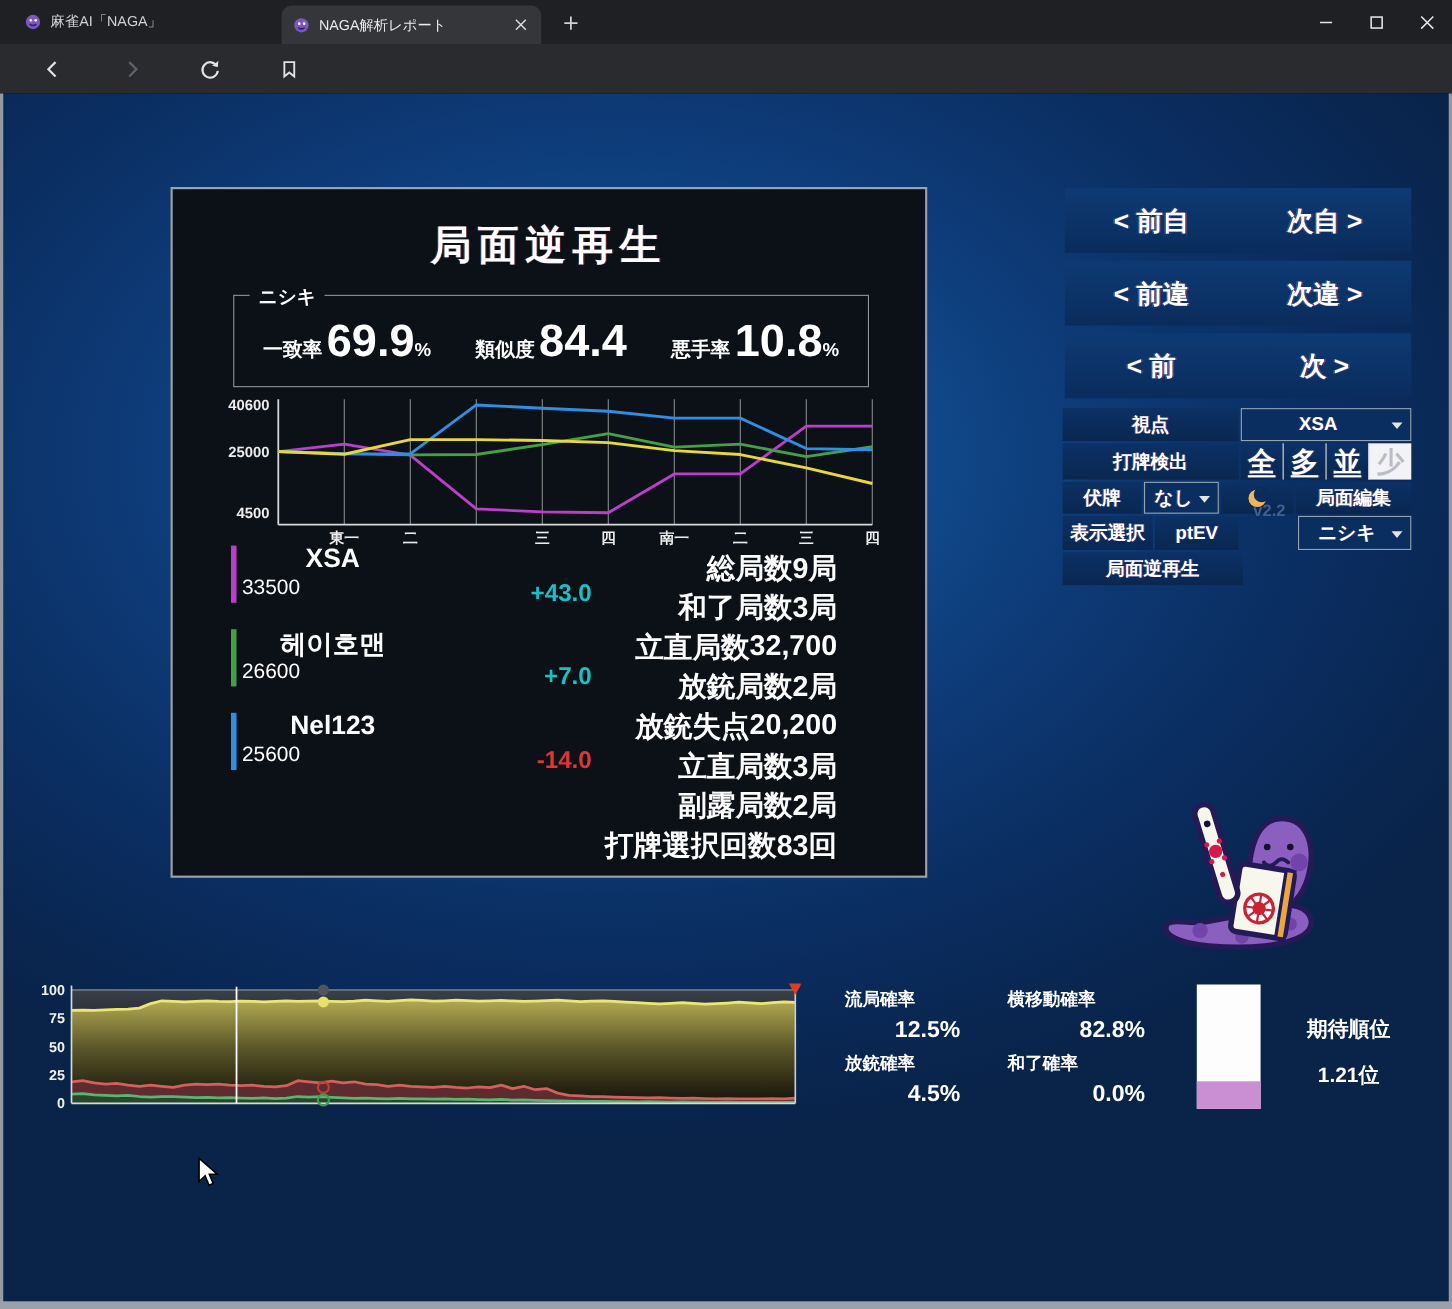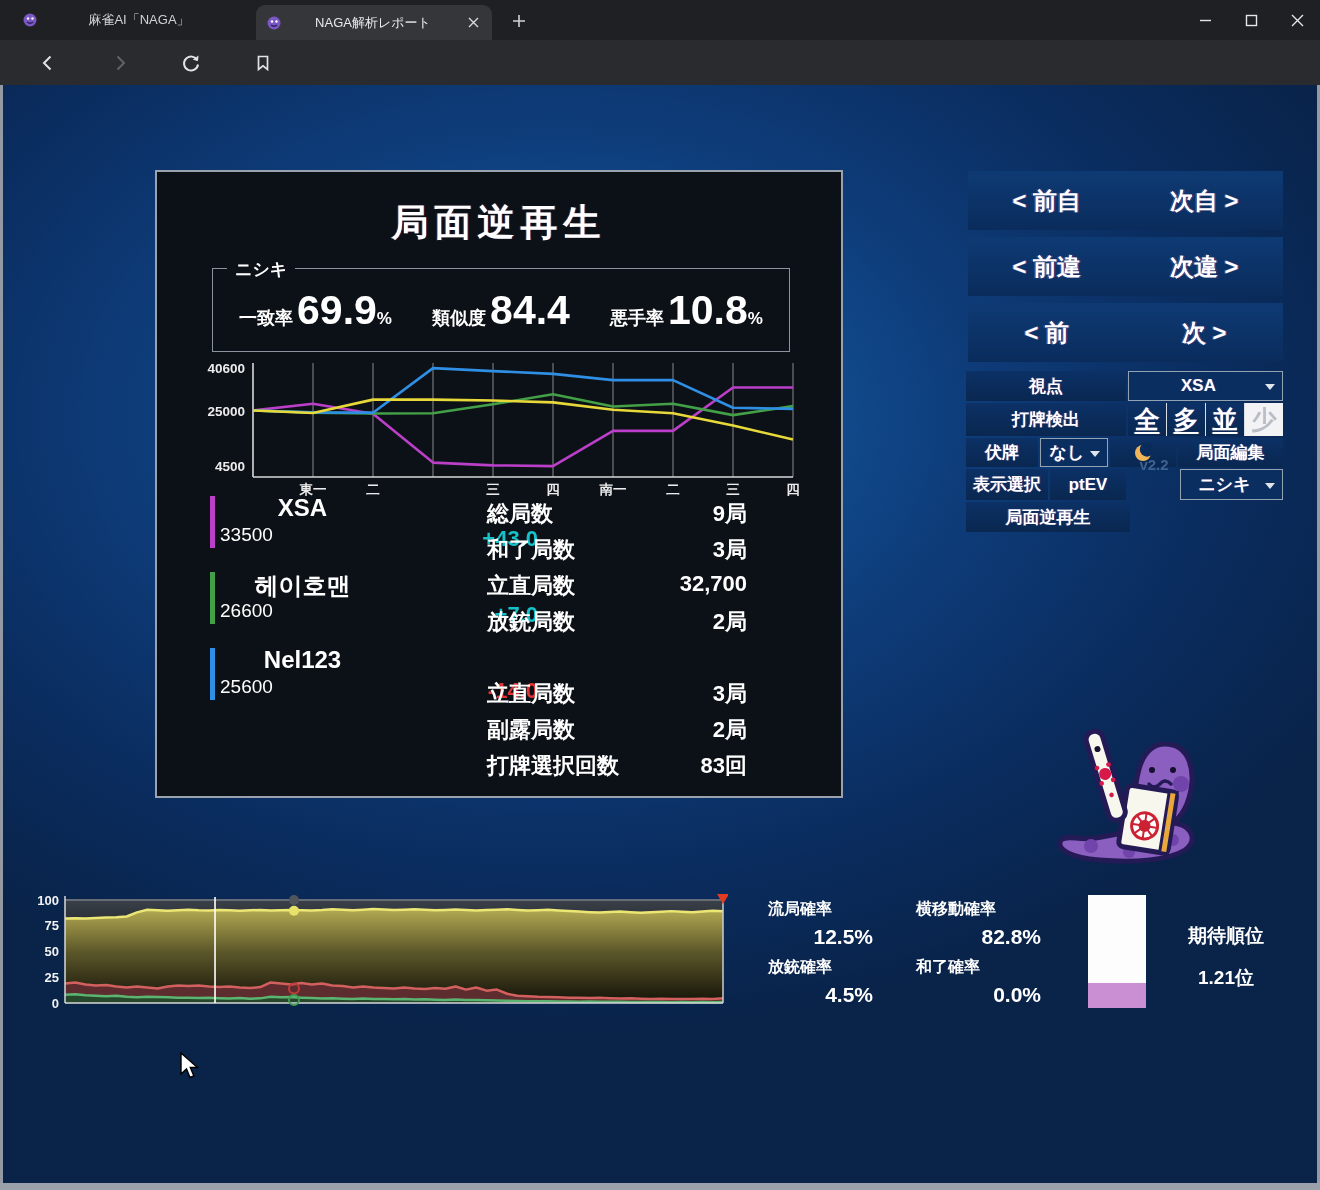--- a/index.html
+++ b/index.html
@@ -5,21 +5,21 @@
   * { margin:0; padding:0; box-sizing:border-box; }
   html,body { width:1320px; height:1190px; overflow:hidden; background:#000; }
   body { font-family:"Liberation Sans","DejaVu Sans",sans-serif; }
   .screen { position:relative; width:1320px; height:1190px; overflow:hidden; }
 
   
   .titlebar { position:absolute; left:0; top:0; width:1320px; height:40px; background:#1f2023; }
   .tab { position:absolute; top:0; height:40px; display:flex; align-items:center; gap:8px; padding:0 10px; color:#cfd2d6; font-size:13px; }
   .tab-inactive { left:12px; width:230px; }
   .tab-active { left:256px; top:5px; height:35px; width:236px; background:#35363a; border-radius:9px 9px 0 0; color:#e8eaed; }
-  .tab-title { white-space:nowrap; overflow:hidden; flex:1;text-align:center; }
+  .tab-title { white-space:nowrap; overflow:hidden; flex:1; }
   .tab-close { width:18px; height:18px; display:flex; align-items:center; justify-content:center; border-radius:50%; }
   .newtab { position:absolute; left:506px; top:10px; width:26px; height:22px; display:flex; align-items:center; justify-content:center; }
   .wincontrols { position:absolute; right:0; top:0; height:40px; display:flex; }
   .winbtn { width:46px; height:40px; display:flex; align-items:center; justify-content:center; }
 
   .toolbar { position:absolute; left:0; top:40px; width:1320px; height:45px; background:#2a2b2e; display:block; }
   .navicon { position:absolute; top:11px; width:24px; height:24px; display:flex; align-items:center; justify-content:center; }
   .urlbar { position:absolute; left:322px; top:47px; width:848px; height:31px; background:#1d1e21; border-radius:16px; display:flex; align-items:center; padding:0 14px; gap:12px; }
   .urltext { color:#e7e7e9; font-size:15px; white-space:nowrap; overflow:hidden; }
   .tool-right { position:absolute; right:8px; top:47px; height:31px; display:flex; align-items:center; gap:14px; }
@@ -45,21 +45,21 @@
 
   #top-chart { position:absolute; left:26px; top:186px; width:620px; height:145px; }
 
   .player { position:absolute; left:53px; width:180px; height:58px; }
   .p-bar { position:absolute; left:0; top:2px; width:5px; height:52px; }
   .p-name { position:absolute; left:10px; top:0; width:165px; text-align:center; color:#fff; font-size:24px; font-weight:bold; }
   .p-score { position:absolute; left:10px; top:30px; color:#fff; font-size:19px; font-weight:normal; }
   .p-delta { position:absolute; right:-148px; top:32px; font-size:22px; font-weight:bold; }
   .pos { color:#16c2c9; } .neg { color:#e23434; }
 
-  .stat-row { position:absolute; left:330px; width:260px; height:30px; display:flex; justify-content:space-between; color:#fff; font-size:22px; font-weight:bold; }
+  .stat-row { position:absolute; left:344px; width:260px; height:30px; display:flex; justify-content:flex-end; color:#fff; font-size:26px; font-weight:bold; }
 
   
   .nav-row { position:absolute; left:965px; width:315px; height:59px; background:linear-gradient(180deg,#0e3a74 0%,#0a2c5c 100%);
     display:flex; align-items:center; }
   .nav-btn { flex:1; text-align:center; color:#fff; font-size:24px; font-weight:bold;
     text-shadow:1.5px 0 0 rgba(233,69,96,.4), -1.5px 0 0 rgba(64,156,255,.4); cursor:default; }
 
   
   .cell { position:absolute; background:linear-gradient(180deg,#0c3166 0%,#092750 100%); color:#fff; font-weight:bold;
     display:flex; align-items:center; justify-content:center; font-size:17px;
@@ -271,20 +271,24 @@
           <span>和了局数</span>
           <span>3局</span>
         </div>
       <div class="stat-row" style="top:399px">
           <span>立直局数</span>
           <span>32,700</span>
         </div>
       <div class="stat-row" style="top:435px">
           <span>放銃局数</span>
           <span>2局</span>
+        </div>
+      <div class="stat-row" style="top:471px">
+          <span>放銃失点</span>
+          <span>20,200</span>
         </div>
       <div class="stat-row" style="top:507px">
           <span>立直局数</span>
           <span>3局</span>
         </div>
       <div class="stat-row" style="top:543px">
           <span>副露局数</span>
           <span>2局</span>
         </div>
       <div class="stat-row" style="top:579px">

